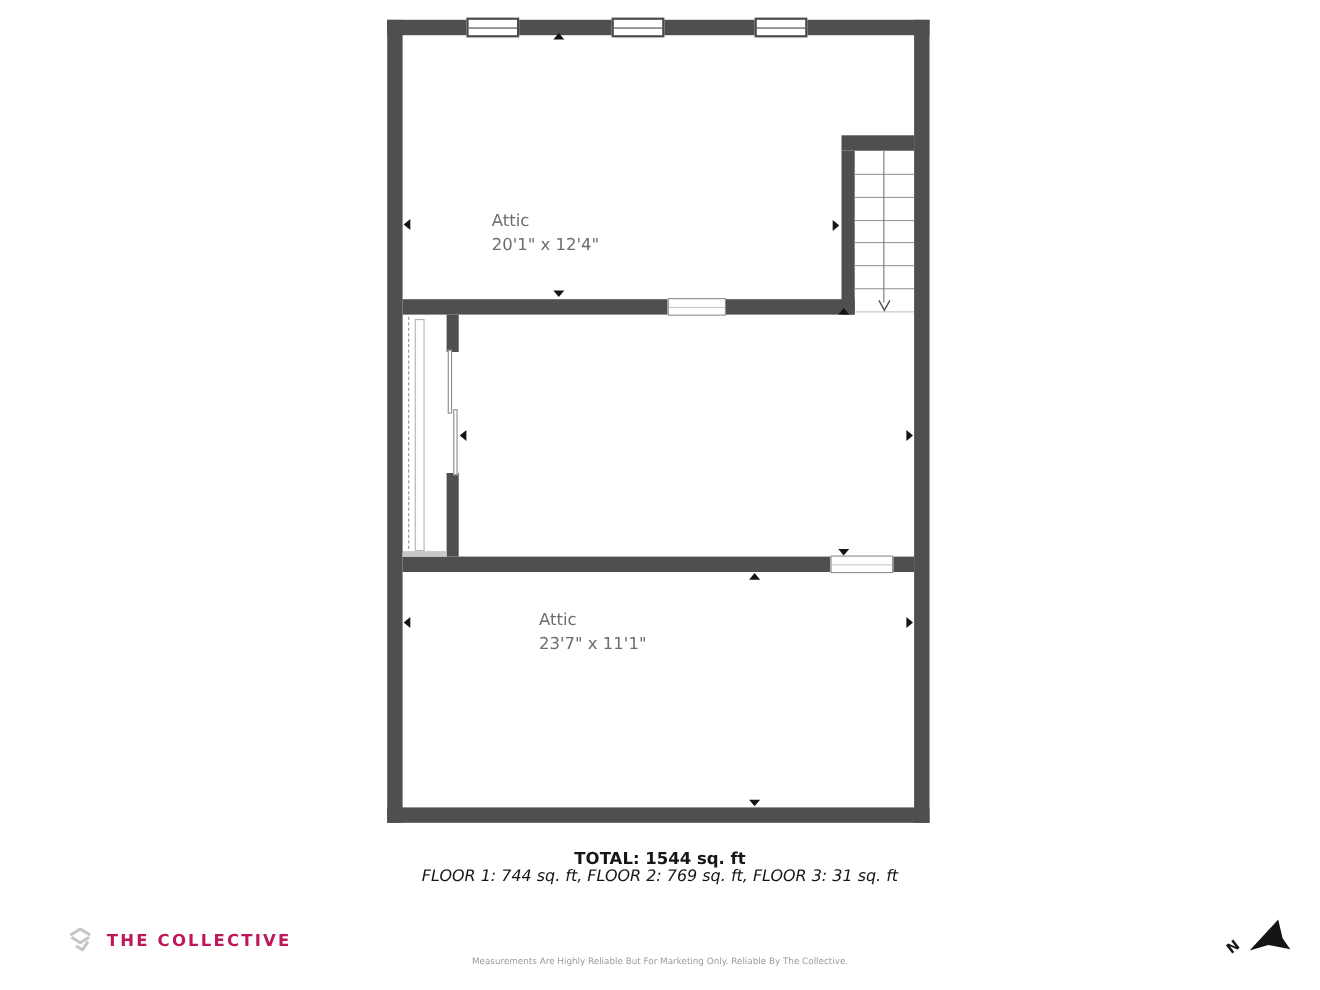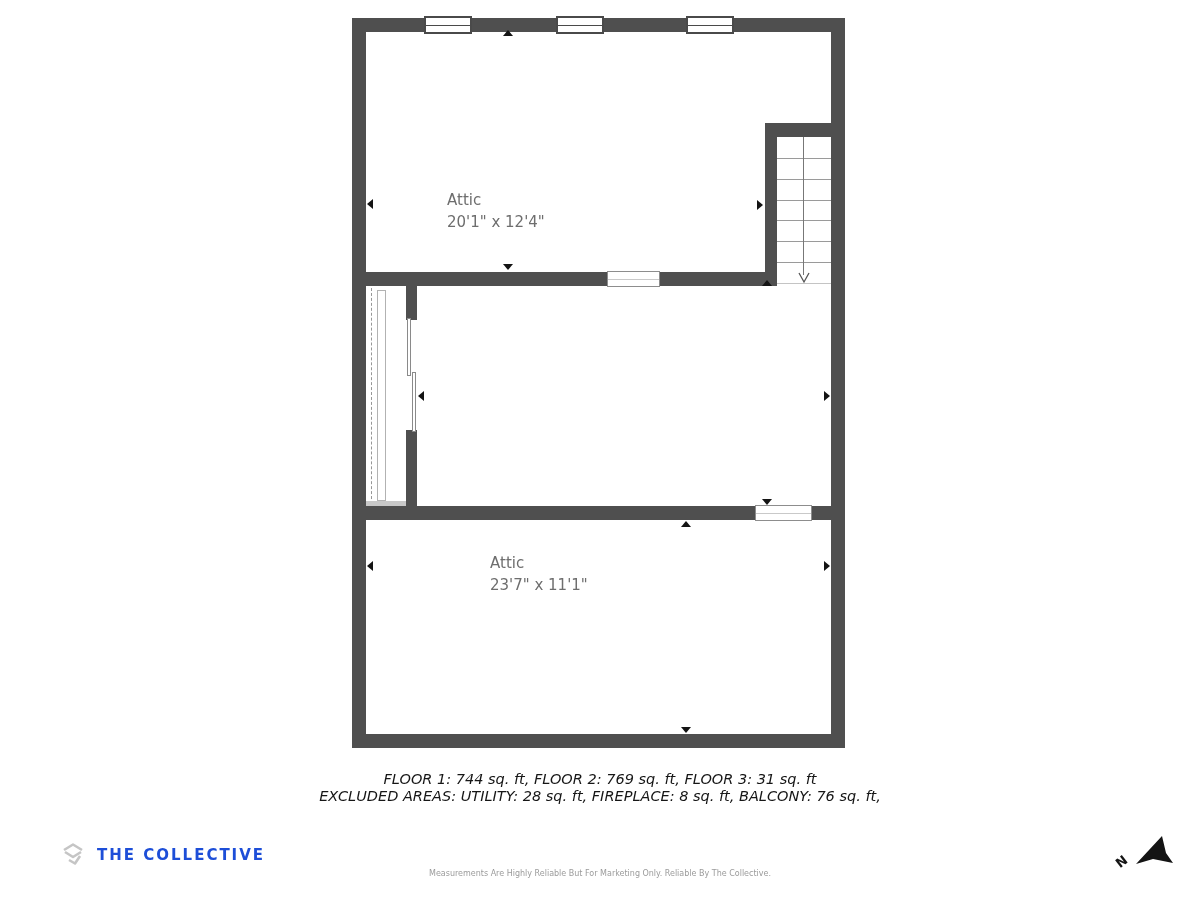--- a/index.html
+++ b/index.html
@@ -34,21 +34,21 @@
   .room-label{position:absolute;width:220px;text-align:left;color:#6e6e6e;
     font-size:15px;line-height:22px;}
   
   .summary{position:absolute;left:250px;top:771px;width:700px;text-align:center;color:#161616;}
   .summary .total{font-size:15px;font-weight:bold;line-height:18px;}
   .summary .line{font-size:14.5px;line-height:17px;font-style:italic;}
   .disclaimer{position:absolute;left:300px;top:869px;width:600px;text-align:center;
     font-size:8px;color:#9b9b9b;}
   
   .brand-wrap{position:absolute;left:60px;top:841px;display:flex;align-items:center;gap:10px;}
-  .brand-text{color:#1d4ed8;font-weight:bold;font-size:15px;letter-spacing:2px;}
+  .brand-text{color:#be185d;font-weight:bold;font-size:15px;letter-spacing:2px;}
   
   .compass{position:absolute;left:1108px;top:828px;width:84px;height:58px;}
   .compass .n{position:absolute;left:8px;top:26px;font-size:13px;font-weight:bold;color:#141414;
     transform:rotate(-38deg);}
 </style>
 </head>
 <body>
 
 <div class="abs" style="left:0;top:0;width:1200px;height:900px;">
 
@@ -115,22 +115,22 @@
     <div>Attic</div>
     <div>20'1" x 12'4"</div>
   </div>
   <div class="room-label" style="left:490px;top:552px;">
     <div>Attic</div>
     <div>23'7" x 11'1"</div>
   </div>
 </div>
 
 <div class="summary">
+  <div class="total">TOTAL: 1544 sq. ft</div>
   <div class="line">FLOOR 1: 744 sq. ft, FLOOR 2: 769 sq. ft, FLOOR 3: 31 sq. ft</div>
-  <div class="line">EXCLUDED AREAS: UTILITY: 28 sq. ft, FIREPLACE: 8 sq. ft, BALCONY: 76 sq. ft,</div>
 </div>
 
 <div class="disclaimer">Measurements Are Highly Reliable But For Marketing Only. Reliable By The Collective.</div>
 
 <div class="brand-wrap">
   <svg width="27" height="27" viewBox="0 0 27 27">
     <path d="M4 9 L13 3.5 L22 9" fill="none" stroke="#c5c5c5" stroke-width="2.6" stroke-linejoin="round"></path>
     <path d="M5 11 L13 16 L21 11" fill="none" stroke="#c5c5c5" stroke-width="2.6" stroke-linejoin="round"></path>
     <path d="M9 19 L15 22.5 L20 15" fill="none" stroke="#c5c5c5" stroke-width="2.6" stroke-linejoin="round"></path>
   </svg>

